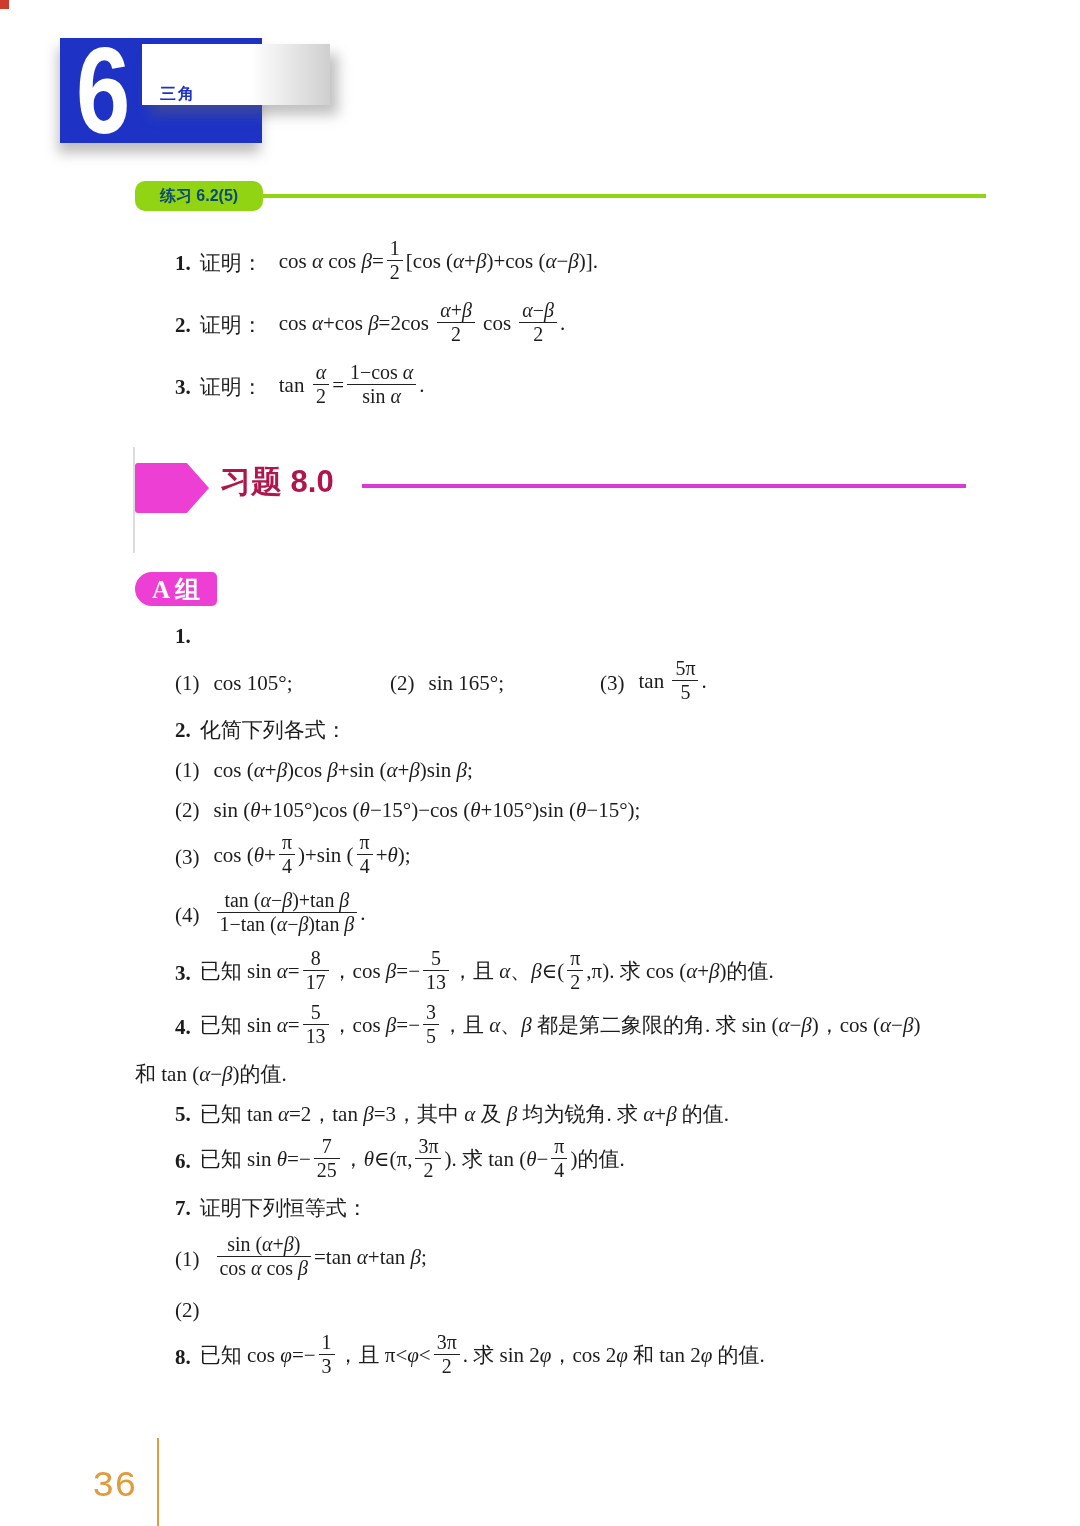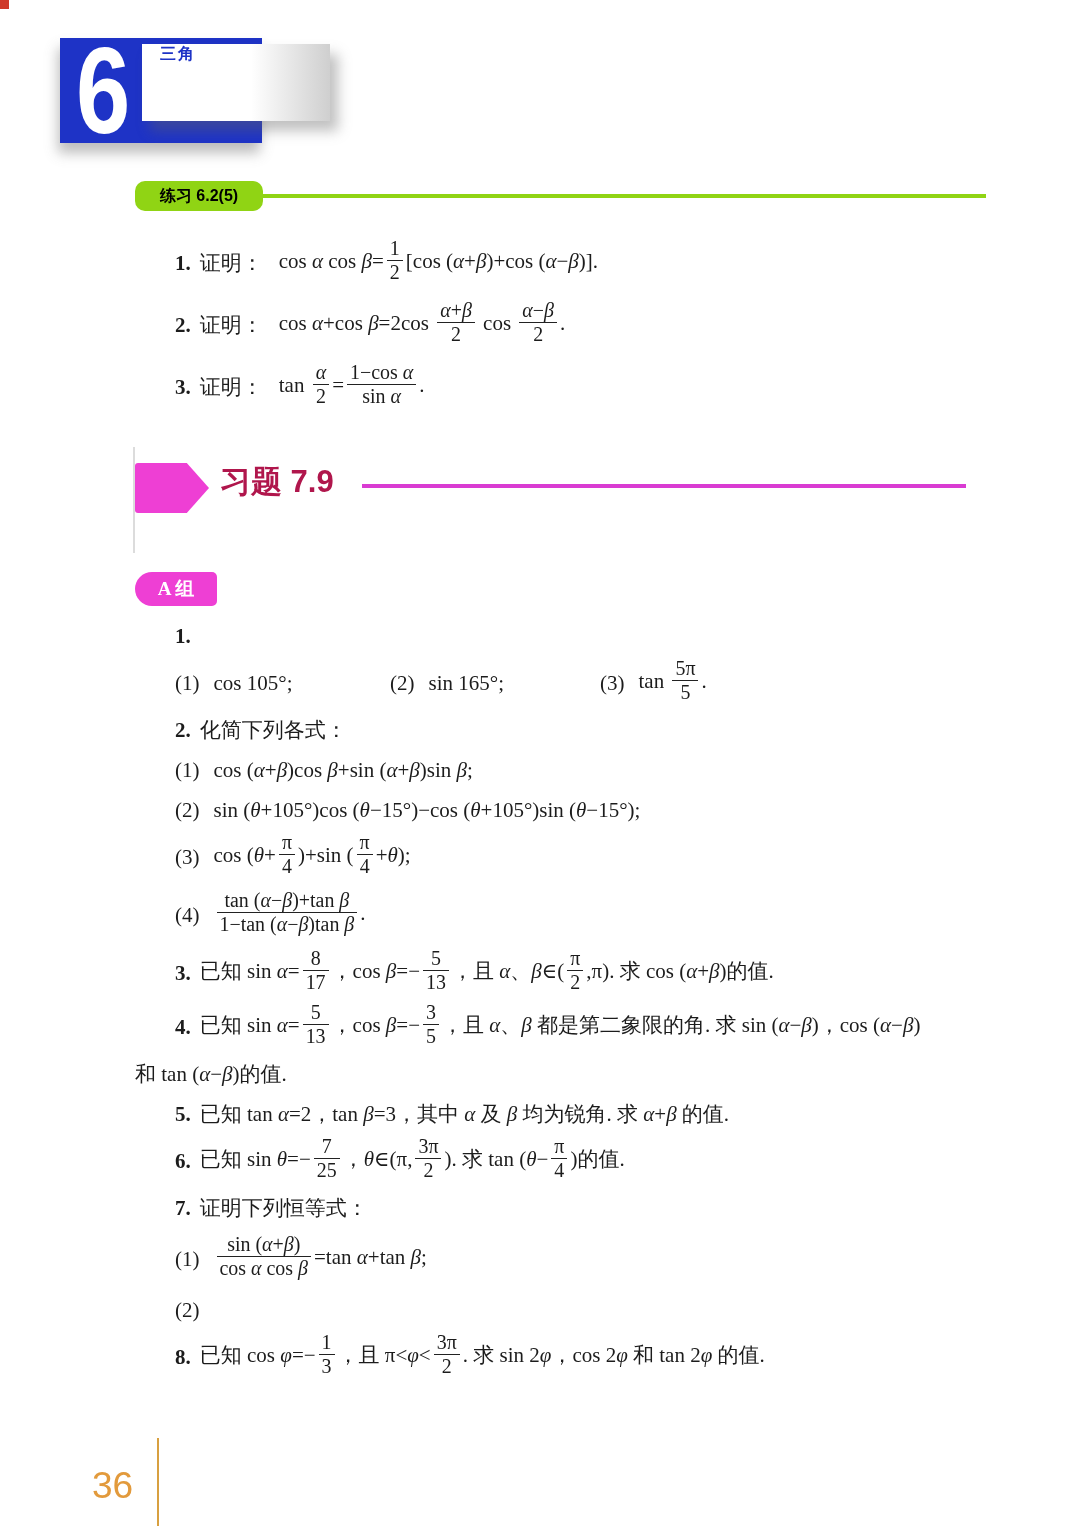--- a/index.html
+++ b/index.html
@@ -8,30 +8,30 @@
 
   
   .corner-mark{position:absolute;left:0;top:0;width:9px;height:9px;background:#cf3a2a;}
 
   
   .chapter-box{position:absolute;left:60px;top:38px;width:202px;height:105px;background:#1e33c6;
                box-shadow:-2px 10px 12px rgba(110,110,110,.45);}
   .chapter-num{position:absolute;left:16px;top:-8px;color:#ffffff;
                font-family:"Liberation Sans","DejaVu Sans",sans-serif;font-weight:bold;
                font-size:122px;line-height:1;transform:scaleX(.8);transform-origin:left top;}
-  .chapter-card{position:absolute;left:142px;top:44px;width:188px;height:77px;
+  .chapter-card{position:absolute;left:142px;top:44px;width:188px;height:61px;
                 background:linear-gradient(90deg,#ffffff 0%,#ffffff 58%,#cfcfcf 100%);
-                box-shadow:8px 10px 12px rgba(100,100,100,.4);display:flex;align-items:flex-start;}
+                box-shadow:8px 10px 12px rgba(100,100,100,.4);display:flex;align-items:flex-end;}
   .chapter-title{margin-left:18px;font-family:"Liberation Sans","DejaVu Sans",sans-serif;
                  font-weight:bold;font-size:16px;color:#1e33c6;letter-spacing:2px;}
 
   
   .practice-banner{position:absolute;left:135px;top:181px;width:128px;height:30px;background:#90d414;
                    border-radius:10px;display:flex;align-items:center;justify-content:center;
-                   color:#000000;font-family:"Liberation Sans","DejaVu Sans",sans-serif;
+                   color:#0c4a6e;font-family:"Liberation Sans","DejaVu Sans",sans-serif;
                    font-weight:bold;font-size:16px;white-space:nowrap;}
   .practice-rule{position:absolute;left:260px;top:194px;width:726px;height:4px;background:#90d414;}
 
   
   .practice-list{position:absolute;left:175px;top:232px;width:810px;font-size:21px;}
   .prow{height:62px;display:flex;align-items:center;white-space:nowrap;}
   .num{font-weight:bold;margin-right:9px;}
   .zh{margin-right:16px;}
 
   
@@ -39,21 +39,21 @@
   .section-arrow{position:absolute;left:135px;top:463px;width:74px;height:50px;background:#ee3fd4;
                  clip-path:polygon(0 0,70% 0,100% 50%,70% 100%,0 100%);border-radius:3px;}
   .exercise-title{position:absolute;left:220px;top:461px;margin:0;color:#b0164c;
                   font-family:"Liberation Sans","DejaVu Sans",sans-serif;font-weight:bold;
                   font-size:31px;white-space:nowrap;}
   .exercise-rule{position:absolute;left:362px;top:484px;width:604px;height:4px;background:#d93bd2;}
 
   
   .group-badge{position:absolute;left:135px;top:572px;width:82px;height:34px;background:#ee3fd4;
                border-radius:17px 5px 5px 17px;display:flex;align-items:center;justify-content:center;
-               color:#ffffff;font-weight:bold;font-size:19px;}
+               color:#ffffff;font-weight:bold;font-size:25px;}
 
   
   .problems{position:absolute;left:135px;top:616px;width:860px;font-size:21px;}
   .pline{display:flex;align-items:center;white-space:nowrap;}
   .ind{margin-left:40px;}
   .lh-p{height:40px;}  
   .lh-f{height:54px;}  
   .lh-b{height:62px;}  
   .slabel{margin-right:14px;}
   .cell{display:flex;align-items:center;}
@@ -62,21 +62,21 @@
 
   
   .fr{display:inline-block;vertical-align:middle;text-align:center;line-height:1.12;
       margin:0 3px;font-size:.95em;transform:translateY(-3px);}
   .fn{display:block;padding:0 3px;border-bottom:1.5px solid #222222;}
   .fd{display:block;padding:0 3px;}
   i{font-style:italic;}
 
   
   .page-num{position:absolute;left:92px;top:1465px;color:#e29a3c;
-            font-family:Liberation Sans, sans-serif;font-size:37px;}
+            font-family:Liberation Mono, monospace;font-size:37px;}
   .footer-rule{position:absolute;left:157px;top:1438px;width:2px;height:88px;background:#d8a040;}
 </style>
 </head>
 <body>
 
 <div class="page">
 
   <div class="corner-mark"></div>
 
   <div class="chapter-box">
@@ -102,21 +102,21 @@
     </div>
     <div class="prow">
       <span class="num">3.</span>
       <span class="zh">证明：</span>
       <span class="m">tan <span class="fr"><span class="fn"><i>α</i></span><span class="fd">2</span></span>=<span class="fr"><span class="fn">1−cos <i>α</i></span><span class="fd">sin <i>α</i></span></span>.</span>
     </div>
   </section>
 
   <div class="arrow-shadow"></div>
   <div class="section-arrow"></div>
-  <h2 class="exercise-title">习题 7.9</h2>
+  <h2 class="exercise-title">习题 8.0</h2>
   <div class="exercise-rule"></div>
 
   <div class="group-badge">A 组</div>
 
   <section class="problems">
 
     <div class="pline lh-p ind">
       <span class="num">1.</span>
     </div>
     <div class="pline lh-f ind">

